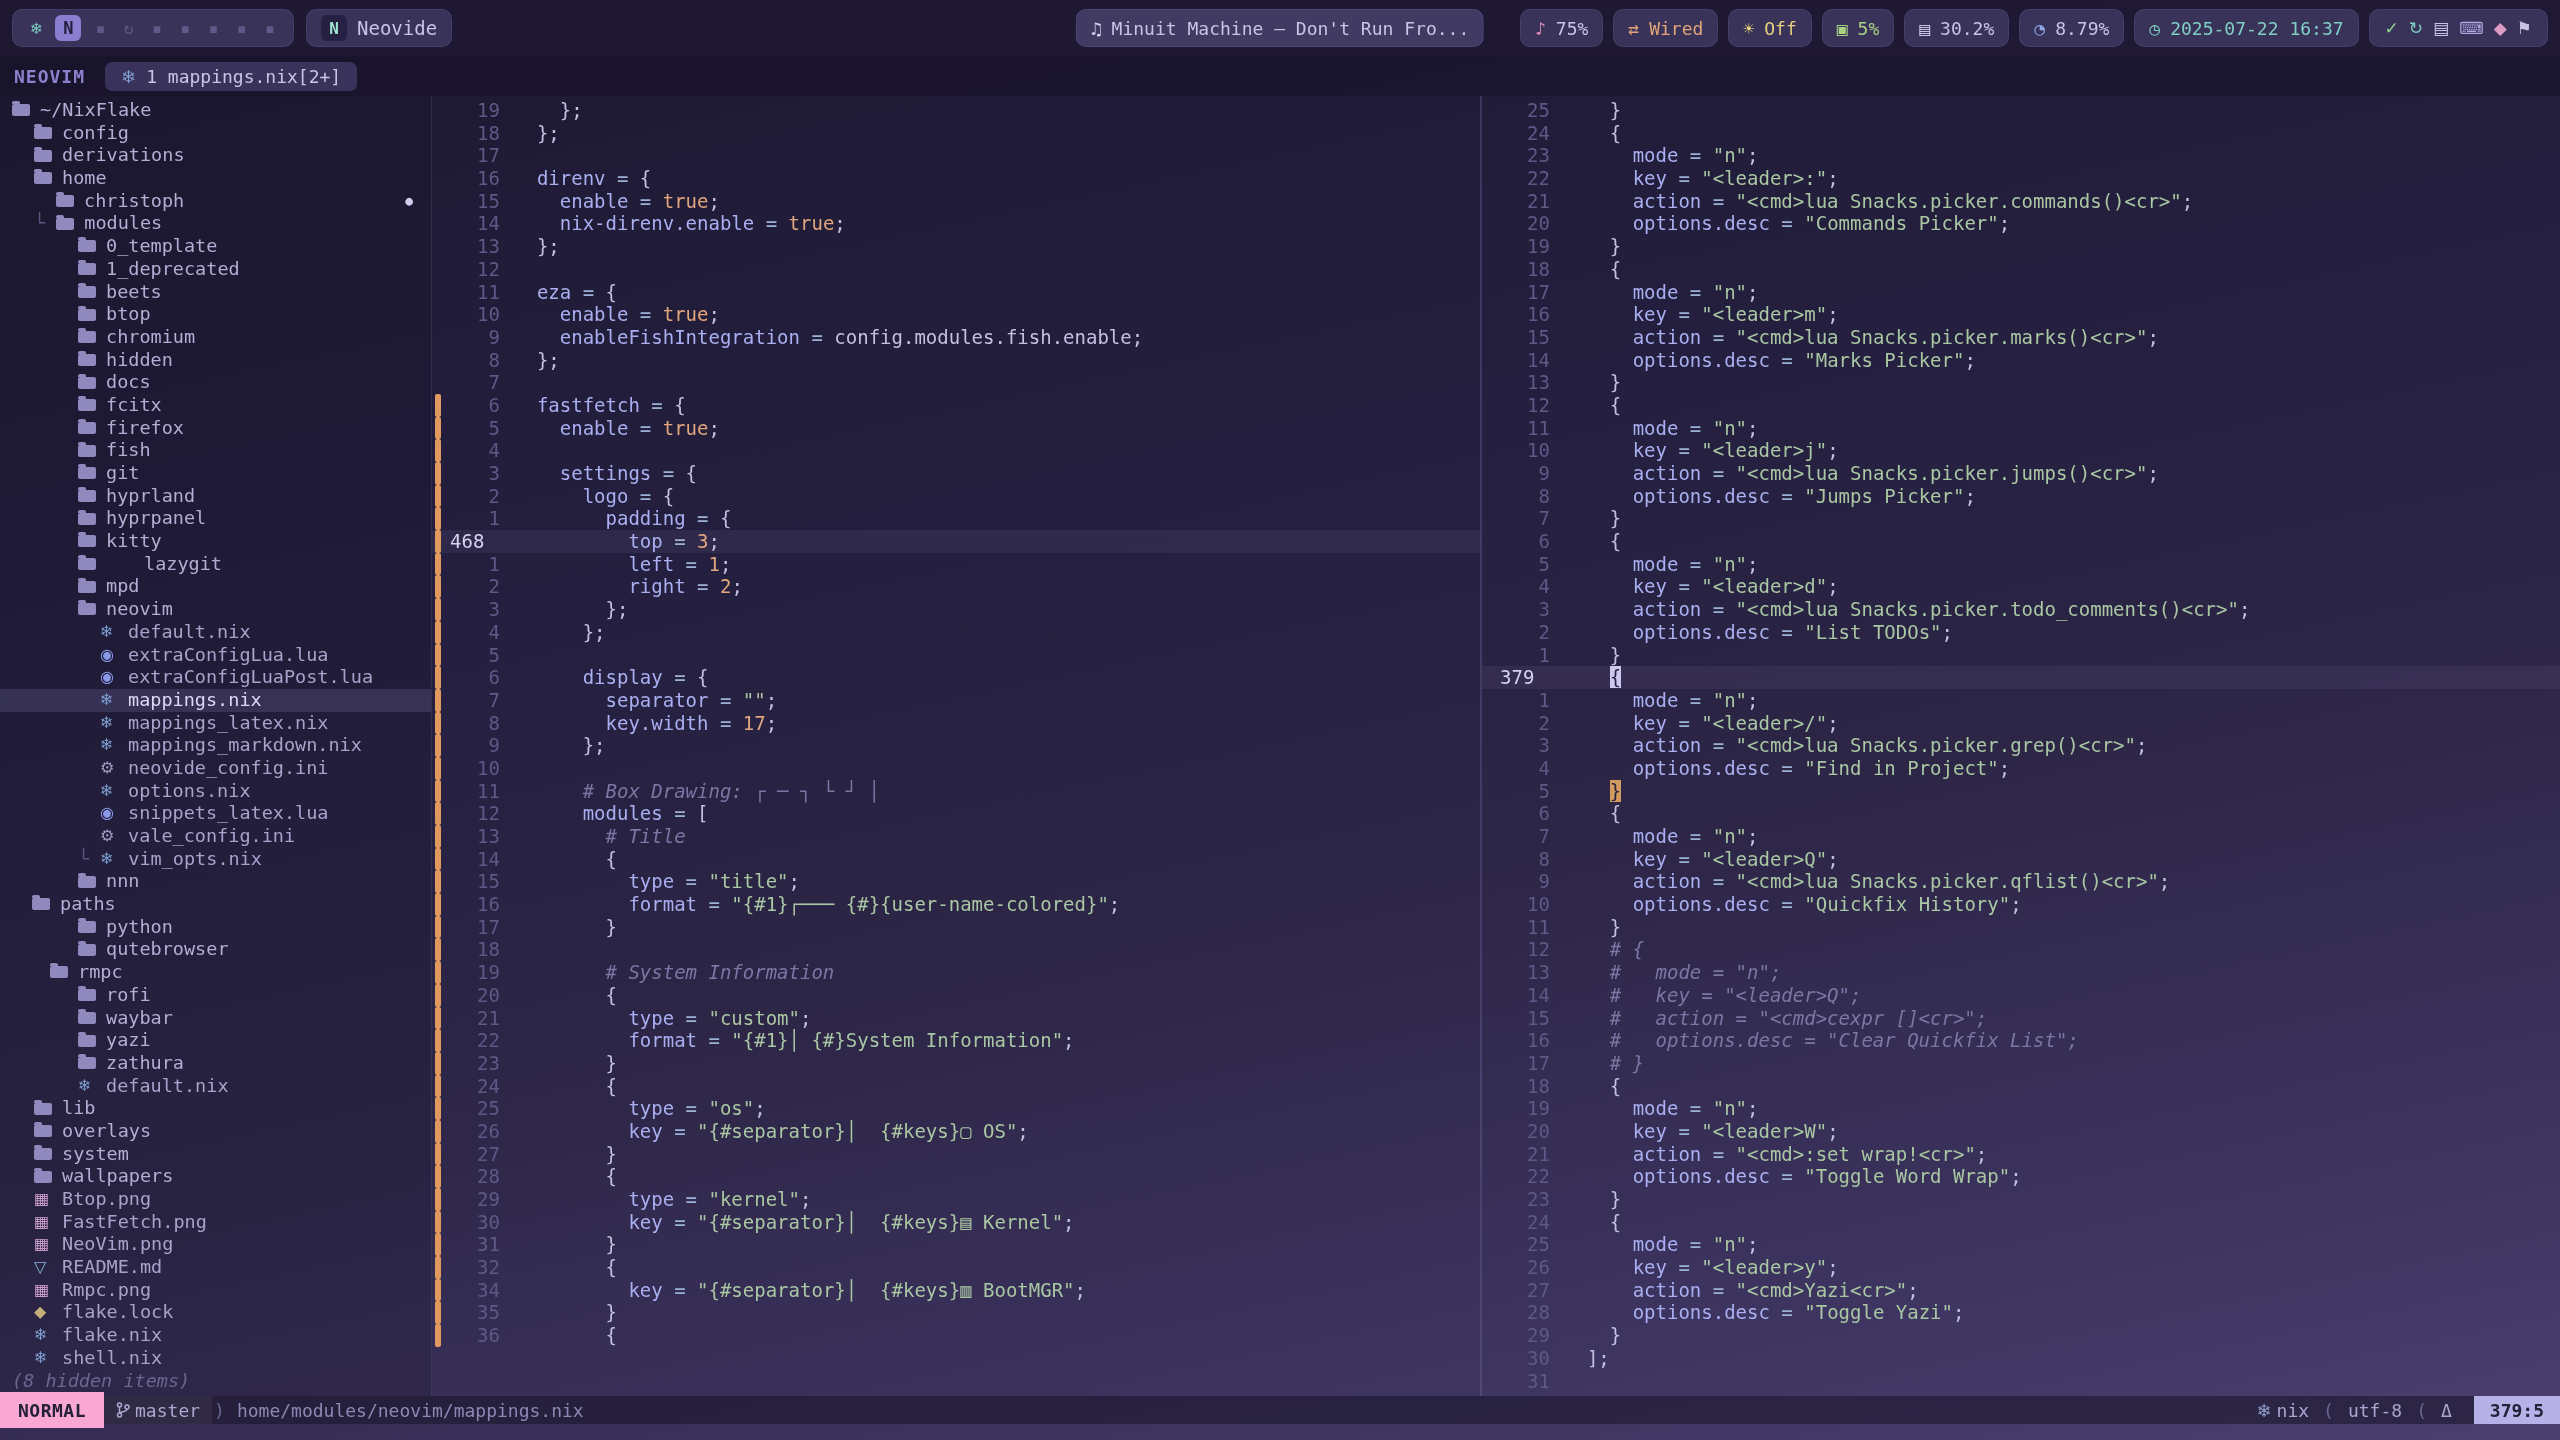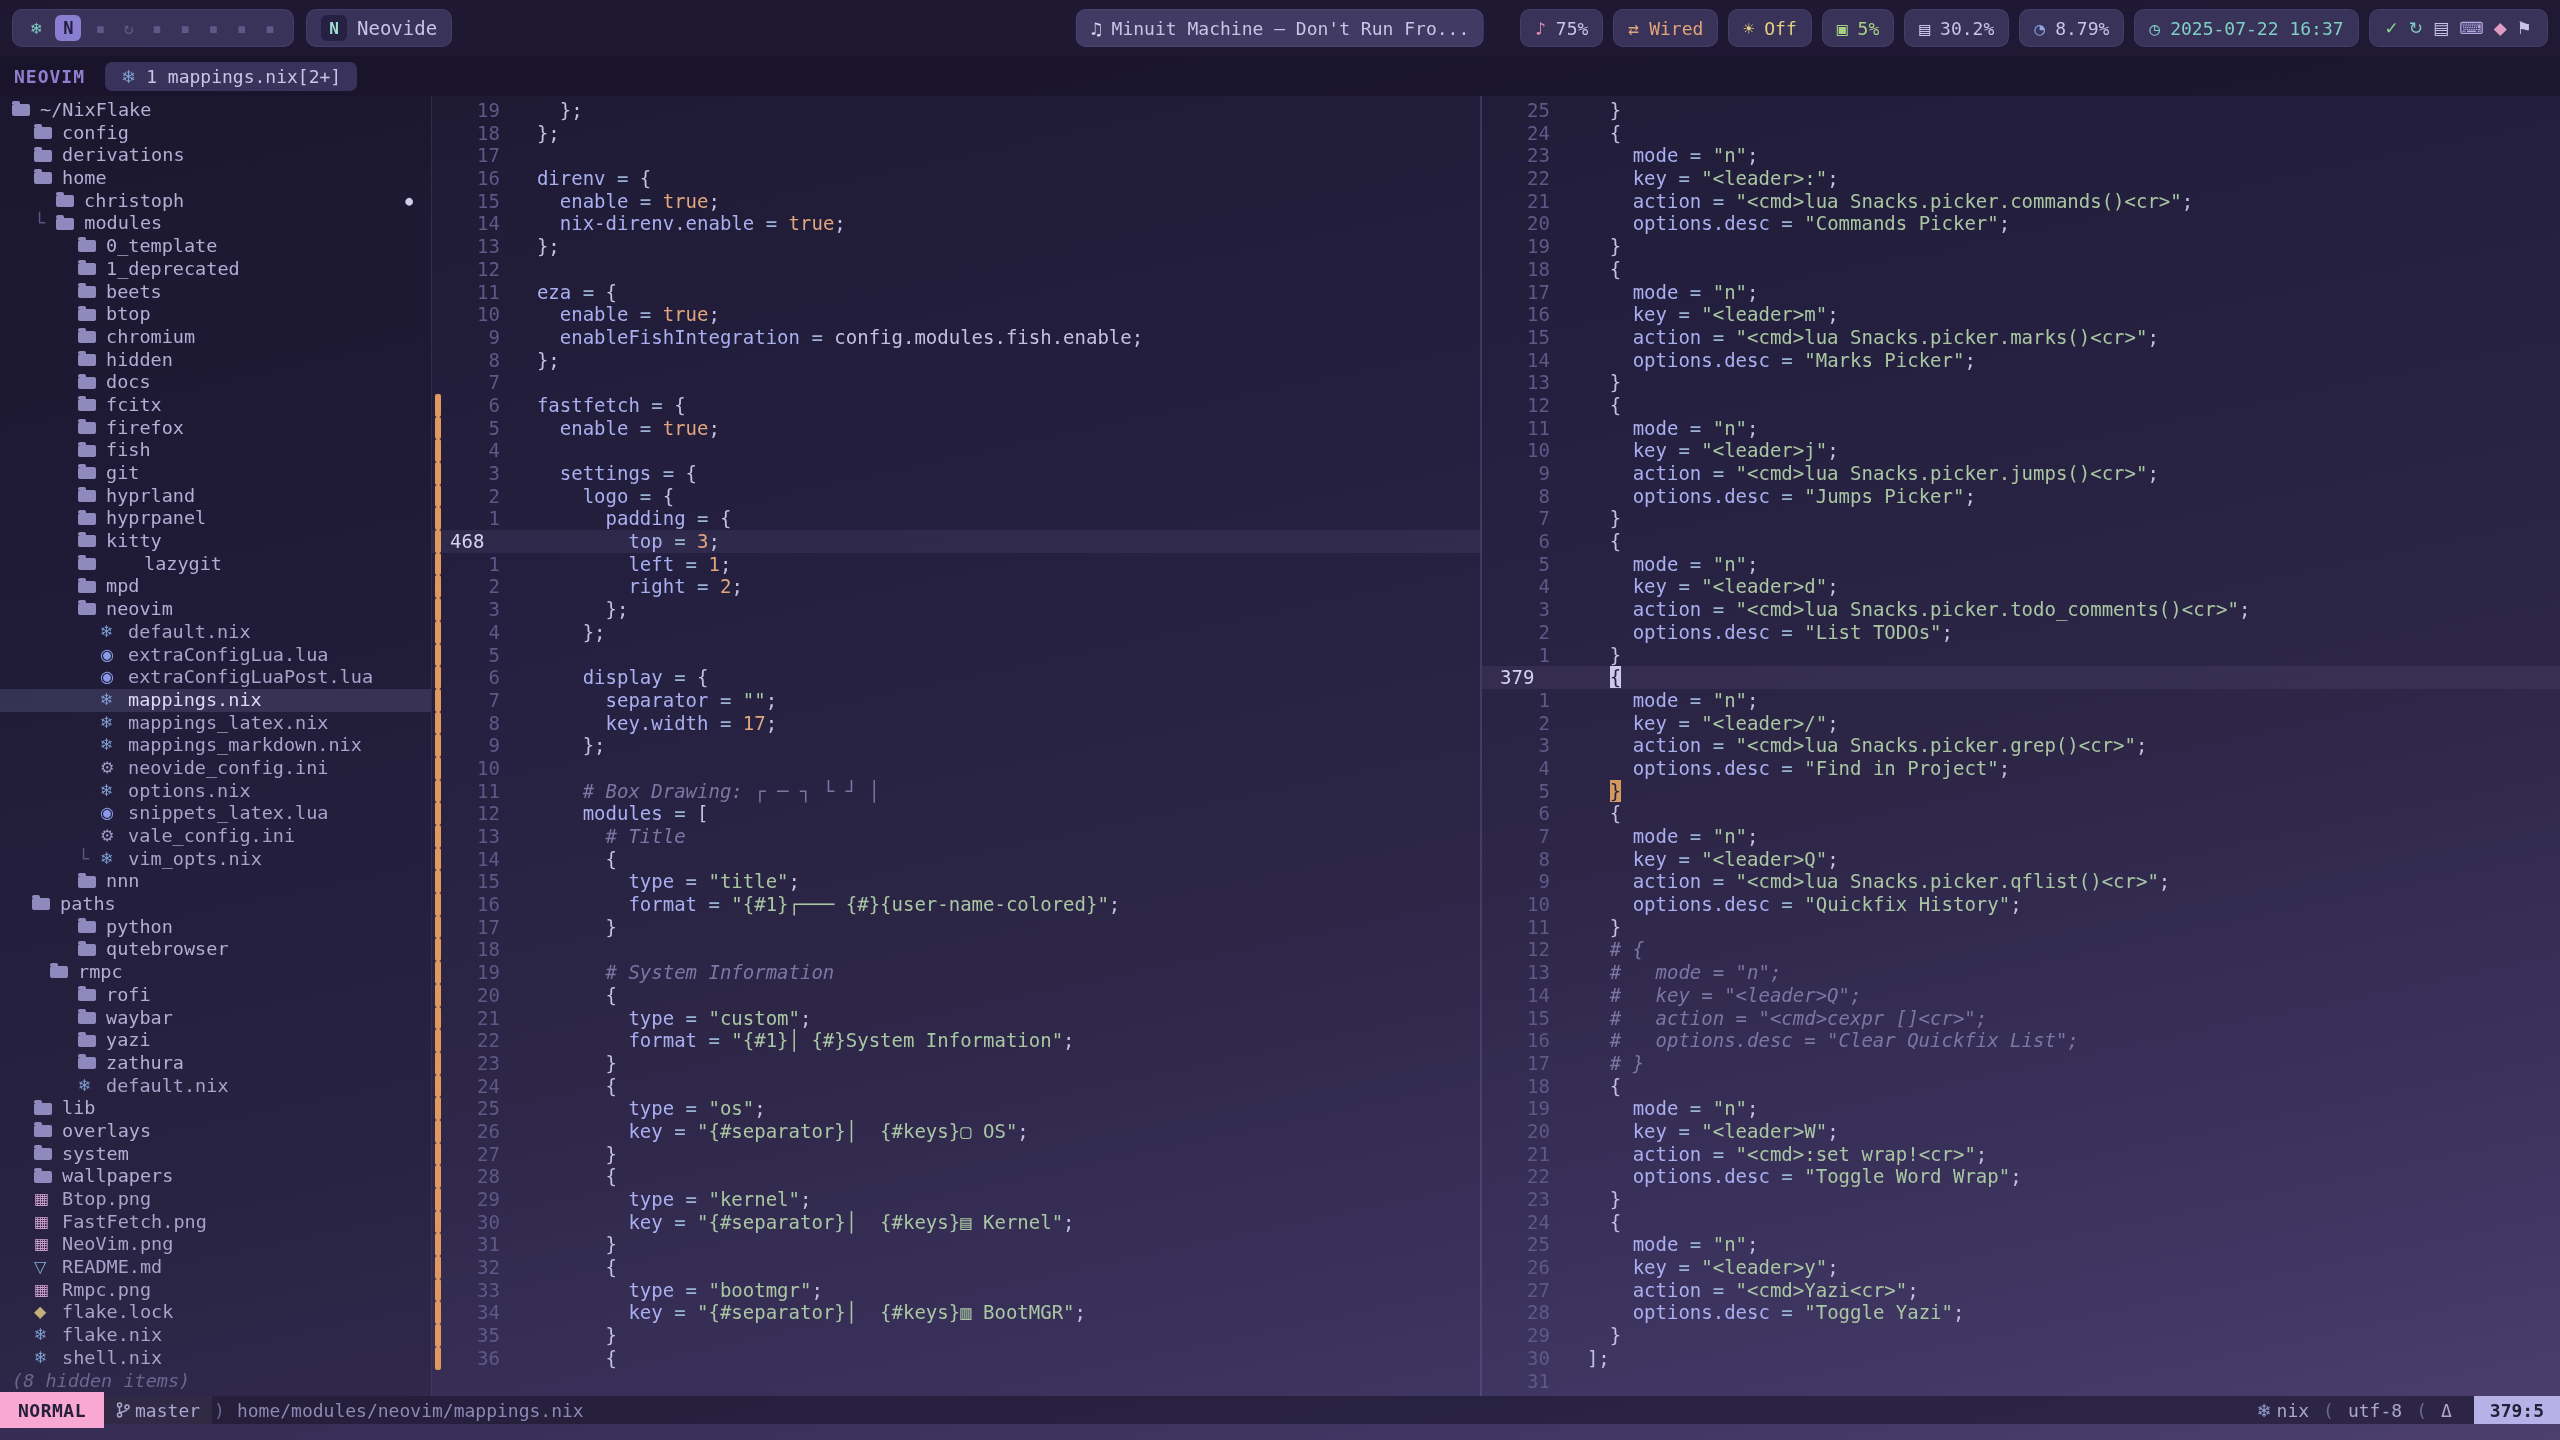--- a/index.html
+++ b/index.html
@@ -274,21 +274,20 @@
         <div class="code-row"><span class="sign git-change"></span><span class="lnum">23</span><span class="code">        }</span></div>
         <div class="code-row"><span class="sign git-change"></span><span class="lnum">24</span><span class="code">        {</span></div>
         <div class="code-row"><span class="sign git-change"></span><span class="lnum">25</span><span class="code">          <span class="tk-prop">type</span><span class="tk-op"> = </span><span class="tk-str">"os"</span>;</span></div>
         <div class="code-row"><span class="sign git-change"></span><span class="lnum">26</span><span class="code">          <span class="tk-prop">key</span><span class="tk-op"> = </span><span class="tk-str">"{#separator}│  {#keys}▢ OS"</span>;</span></div>
         <div class="code-row"><span class="sign git-change"></span><span class="lnum">27</span><span class="code">        }</span></div>
         <div class="code-row"><span class="sign git-change"></span><span class="lnum">28</span><span class="code">        {</span></div>
         <div class="code-row"><span class="sign git-change"></span><span class="lnum">29</span><span class="code">          <span class="tk-prop">type</span><span class="tk-op"> = </span><span class="tk-str">"kernel"</span>;</span></div>
         <div class="code-row"><span class="sign git-change"></span><span class="lnum">30</span><span class="code">          <span class="tk-prop">key</span><span class="tk-op"> = </span><span class="tk-str">"{#separator}│  {#keys}▤ Kernel"</span>;</span></div>
         <div class="code-row"><span class="sign git-change"></span><span class="lnum">31</span><span class="code">        }</span></div>
         <div class="code-row"><span class="sign git-change"></span><span class="lnum">32</span><span class="code">        {</span></div>
-        <div class="code-row"><span class="sign git-change"></span><span class="lnum">33</span><span class="code">          <span class="tk-prop">type</span><span class="tk-op"> = </span><span class="tk-str">"bootmgr"</span>;</span></div>
         <div class="code-row"><span class="sign git-change"></span><span class="lnum">34</span><span class="code">          <span class="tk-prop">key</span><span class="tk-op"> = </span><span class="tk-str">"{#separator}│  {#keys}▥ BootMGR"</span>;</span></div>
         <div class="code-row"><span class="sign git-change"></span><span class="lnum">35</span><span class="code">        }</span></div>
         <div class="code-row"><span class="sign git-change"></span><span class="lnum">36</span><span class="code">        {</span></div>
       </div>
     <div class="pane right">
         <div class="code-row"><span class="sign"></span><span class="lnum">25</span><span class="code">    }</span></div>
         <div class="code-row"><span class="sign"></span><span class="lnum">24</span><span class="code">    {</span></div>
         <div class="code-row"><span class="sign"></span><span class="lnum">23</span><span class="code">      <span class="tk-prop">mode</span><span class="tk-op"> = </span><span class="tk-str">"n"</span>;</span></div>
         <div class="code-row"><span class="sign"></span><span class="lnum">22</span><span class="code">      <span class="tk-prop">key</span><span class="tk-op"> = </span><span class="tk-str">"&lt;leader&gt;:"</span>;</span></div>
         <div class="code-row"><span class="sign"></span><span class="lnum">21</span><span class="code">      <span class="tk-prop">action</span><span class="tk-op"> = </span><span class="tk-str">"&lt;cmd&gt;lua Snacks.picker.commands()&lt;cr&gt;"</span>;</span></div>

